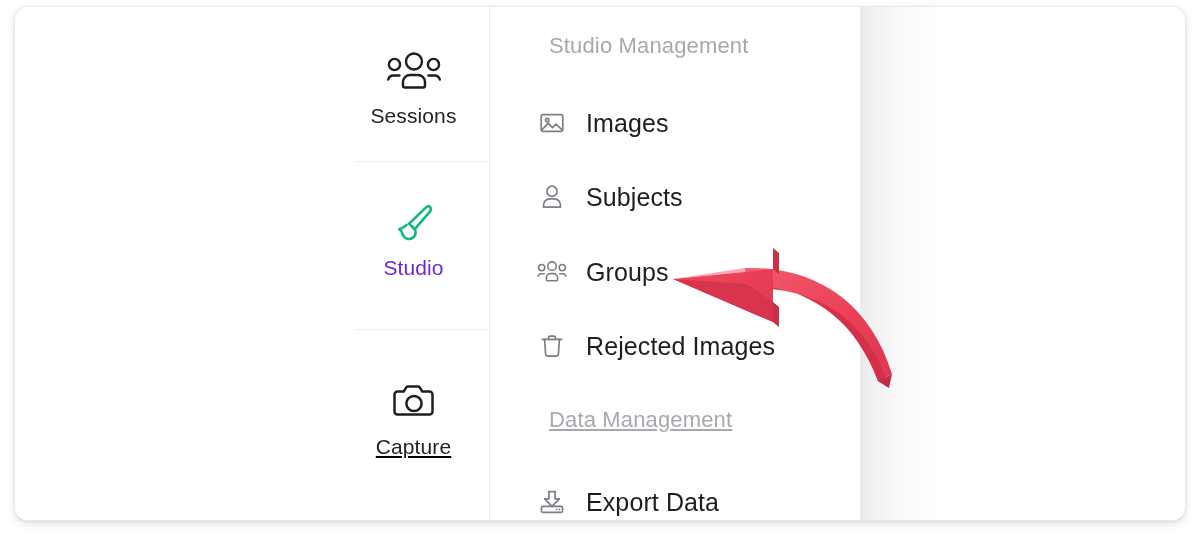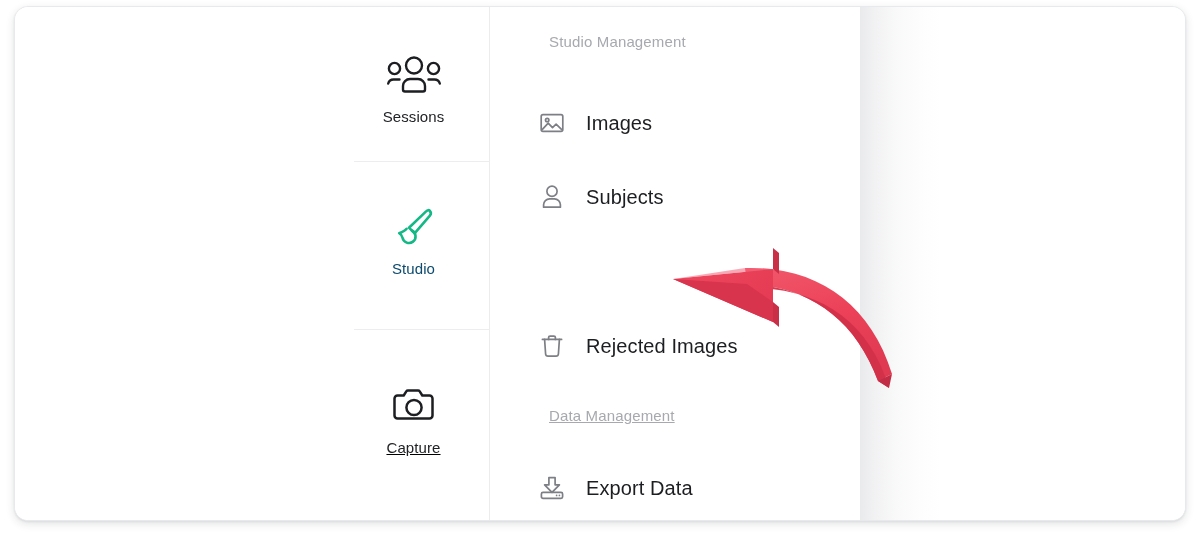--- a/index.html
+++ b/index.html
@@ -51,30 +51,30 @@
   }
 
   .rail-item .rail-icon {
     display: flex;
     align-items: center;
     justify-content: center;
     height: 46px;
   }
 
   .rail-item .rail-label {
-    font-size: 15px;
+    font-size: 21px;
     letter-spacing: 0.1px;
     color: #222326;
   }
 
   #rail-sessions { top: 14px;  height: 135px; }
   #rail-studio   { top: 166px; height: 135px; }
   #rail-capture  { top: 345px; height: 135px; text-decoration: underline; }
 
-  #rail-studio .rail-label { color: #0c4a6e; }
+  #rail-studio .rail-label { color: #6d28d9; }
 
   .rail-divider {
     position: absolute;
     left: 339px;
     width: 136px;
     height: 1px;
     background: #ededef;
   }
   #rail-div-1 { top: 154px; }
   #rail-div-2 { top: 322px; }
@@ -85,21 +85,21 @@
     left: 476px;
     top: 0;
     width: 369px;
     height: 100%;
     background: #ffffff;
   }
 
   .menu-section-title {
     position: absolute;
     left: 58px;
-    font-size: 15px;
+    font-size: 22px;
     color: #a7a9ae;
     letter-spacing: 0.15px;
     white-space: nowrap;
   }
   #section-studio-management { top: 26px; }
   #section-data-management   { top: 400px; text-decoration: underline; }
 
   .menu-row {
     position: absolute;
     left: 46px;
@@ -113,31 +113,31 @@
   }
   .menu-row .menu-icon {
     width: 30px;
     height: 30px;
     display: flex;
     align-items: center;
     justify-content: center;
     flex: 0 0 30px;
   }
   .menu-row .menu-label {
-    font-size: 20px;
+    font-size: 25px;
     color: #1d1e21;
     letter-spacing: 0.1px;
     white-space: nowrap;
   }
 
   #row-images          { top: 95px; }
   #row-subjects        { top: 169px; }
   #row-groups          { top: 244px; }
   #row-rejected-images { top: 318px; text-align: center; }
-  #row-export-data     { top: 460px; }
+  #row-export-data     { top: 474px; }
 
   
   #content-area {
     position: absolute;
     left: 845px;
     top: 0;
     width: 327px;
     height: 100%;
     background: #ffffff;
   }
@@ -229,20 +229,33 @@
     <div class="menu-row" id="row-subjects">
       <span class="menu-icon">
         <svg width="28" height="28" viewBox="0 0 28 28" fill="none" stroke="#7d7f85" stroke-width="1.7" stroke-linecap="round" stroke-linejoin="round">
           <circle cx="14" cy="8.3" r="5.1"></circle>
           <path d="M5.6 24.2v-2.4a6 6 0 0 1 6-6h4.8a6 6 0 0 1 6 6v2.4z"></path>
         </svg>
       </span>
       <span class="menu-label">Subjects</span>
     </div>
 
+    <div class="menu-row" id="row-groups">
+      <span class="menu-icon">
+        <svg width="30" height="24" viewBox="0 0 30 24" fill="none" stroke="#7d7f85" stroke-width="1.6" stroke-linecap="round" stroke-linejoin="round">
+          <circle cx="15" cy="6.2" r="4.3"></circle>
+          <circle cx="4.7" cy="7.6" r="3.1"></circle>
+          <circle cx="25.3" cy="7.6" r="3.1"></circle>
+          <path d="M9.4 19.6v-2a4 4 0 0 1 4-4h3.2a4 4 0 0 1 4 4v2a1.1 1.1 0 0 1-1.1 1.1H10.5a1.1 1.1 0 0 1-1.1-1.1z"></path>
+          <path d="M7.3 13.8H4.1a3 3 0 0 0-2.9 2.2"></path>
+          <path d="M22.7 13.8h3.2a3 3 0 0 1 2.9 2.2"></path>
+        </svg>
+      </span>
+      <span class="menu-label">Groups</span>
+    </div>
 
     <div class="menu-row" id="row-rejected-images">
       <span class="menu-icon">
         <svg width="26" height="28" viewBox="0 0 26 28" fill="none" stroke="#7d7f85" stroke-width="1.7" stroke-linecap="round" stroke-linejoin="round">
           <path d="M3.4 7.4h19.2"></path>
           <path d="M9.6 7.4V5.6a1.5 1.5 0 0 1 1.5-1.5h3.8a1.5 1.5 0 0 1 1.5 1.5v1.8"></path>
           <path d="M5.6 7.4l1 14.6a2.4 2.4 0 0 0 2.4 2.2h8a2.4 2.4 0 0 0 2.4-2.2l1-14.6"></path>
         </svg>
       </span>
       <span class="menu-label">Rejected Images</span>

